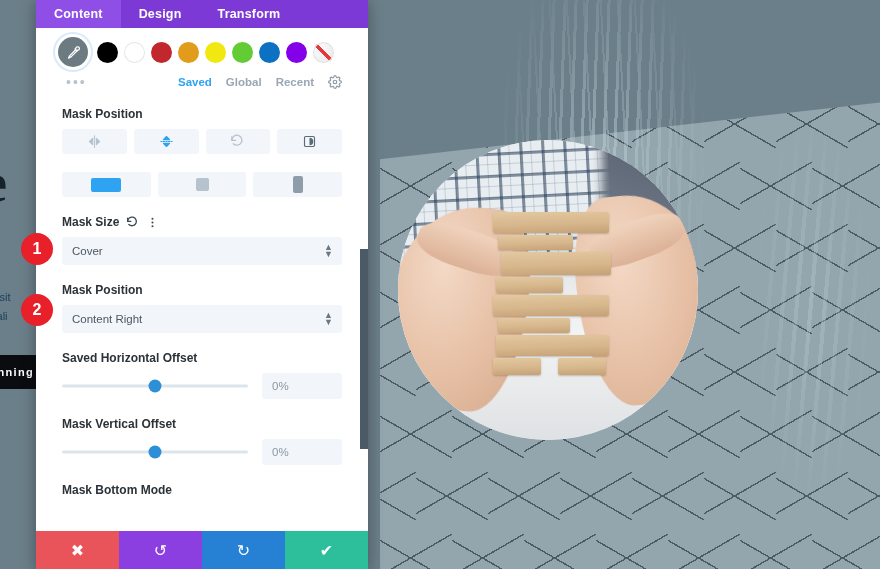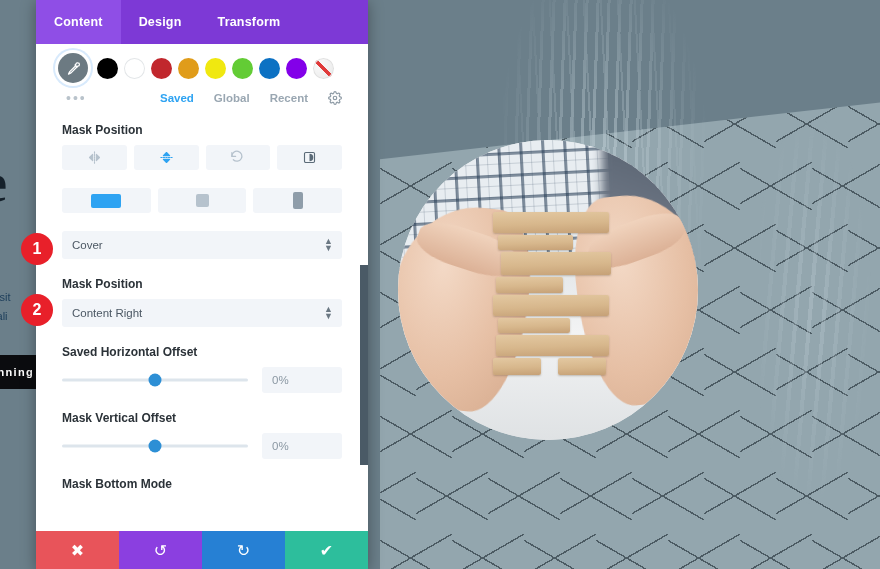--- a/index.html
+++ b/index.html
@@ -141,21 +141,21 @@
   
   #modal {
     position: absolute;
     left: 36px; top: 0; width: 332px; height: 569px;
     background: #fff;
     box-shadow: 0 2px 14px rgba(0,0,0,.35);
     display: flex; flex-direction: column;
     z-index: 10;
   }
   .tabs {
-    height: 44px;
+    height: 28px;
     background: #7d39d6;
     display: flex; align-items: stretch;
     flex: 0 0 auto;
   }
   .tab {
     display: flex; align-items: center; justify-content: center;
     padding: 0 18px;
     color: #fff; font-size: 12.5px; font-weight: 700;
     cursor: pointer;
     letter-spacing: .2px;
@@ -197,21 +197,21 @@
 
   .palette-meta {
     display: flex; align-items: center;
     margin-top: 8px;
     font-size: 11.5px;
   }
   .dots {
     color: #b9c3cb; letter-spacing: 2px; font-size: 14px;
     margin-left: 4px; cursor: pointer; line-height: 10px;
   }
-  .meta-right { margin-left: auto; display: flex; align-items: center; gap: 20px; }
+  .meta-right { margin-left: auto; display: flex; align-items: center; gap: 14px; }
   .meta-link { color: #9aa7b2; cursor: pointer; font-weight: 600; }
   .meta-link.active { color: #2ea3f2; }
   .gear {
     width: 14px; height: 14px; cursor: pointer; color: #8b98a3;
   }
 
   .field { margin-top: 18px; }
   .field-label {
     font-size: 12px; font-weight: 700; color: #2b3238;
     margin-bottom: 8px;
@@ -453,20 +453,36 @@
           <div class="rbtn">
               <div class="shape-sq"></div>
             </div>
           <div class="rbtn">
               <div class="shape-port"></div>
             </div>
         </div>
       </div>
 
       <div class="field">
+        <div class="field-label">
+          <span>Mask Size</span>
+          <span class="lbl-icon">
+            <svg width="13" height="13" viewBox="0 0 24 24" fill="none" stroke="currentColor" stroke-width="2.4" stroke-linecap="round" stroke-linejoin="round">
+              <path d="M3 10a8 8 0 1 1 2.3 5.6"></path>
+                <path d="M3 4v6h6"></path>
+            </svg>
+          </span>
+          <span class="lbl-icon">
+            <svg width="13" height="13" viewBox="0 0 24 24" fill="currentColor">
+              <circle cx="12" cy="5" r="1.9"></circle>
+                <circle cx="12" cy="12" r="1.9"></circle>
+                <circle cx="12" cy="19" r="1.9"></circle>
+            </svg>
+          </span>
+        </div>
         <div class="select">
           <span>Cover</span>
           <span class="caret">▲<br>▼</span>
         </div>
       </div>
 
       <div class="field">
         <div class="field-label">Mask Position</div>
         <div class="select">
           <span>Content Right</span>

